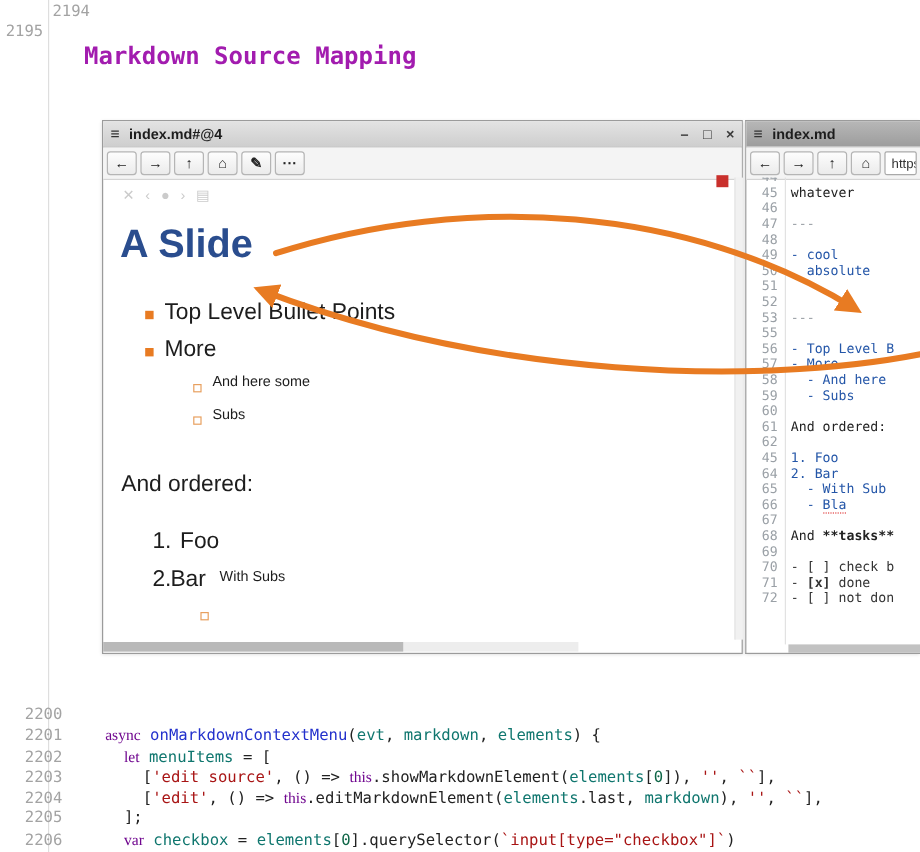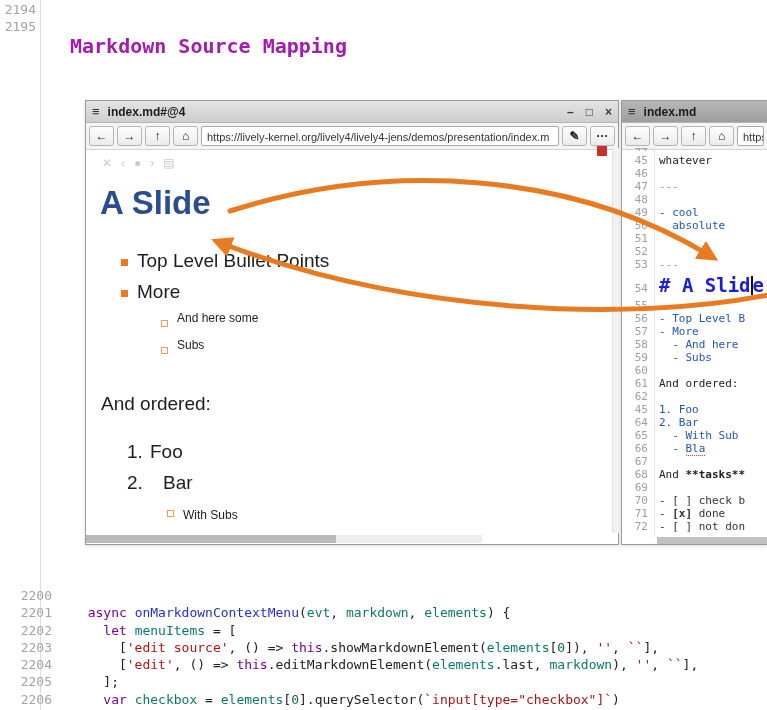--- a/index.html
+++ b/index.html
@@ -11,21 +11,21 @@
   .outer-ln{position:absolute;left:0;width:36px;text-align:right;color:#a3a3a3;
             font:13px/17px "DejaVu Sans Mono",monospace;}
   .doc-heading{position:absolute;left:70px;top:34px;
                font:bold 20px "DejaVu Sans Mono",monospace;color:#a21caf;}
 
   .code-block{position:absolute;left:16px;top:587px;width:767px;}
   .crow{position:relative;height:17.3px;line-height:17.3px;white-space:pre;
         font:13px/17.3px "DejaVu Sans Mono",monospace;}
   .crow .ln2{display:inline-block;width:36px;text-align:right;color:#a3a3a3;
              padding-right:20px;}
-  .tk-kw{color:#70078f;}
+  .tk-kw{color:#70078f;font-family:Liberation Serif, serif;}
   .tk-def{color:#2230cc;}
   .tk-var{color:#0f766e;}
   .tk-str{color:#a81414;}
   .tk-num{color:#0f6647;}
   .tk-p{color:#222;}
 
   
   .win{position:absolute;background:#fff;border:1px solid #9b9b9b;box-sizing:border-box;
        box-shadow:0 1px 3px rgba(0,0,0,.15);}
   .win-left{left:85px;top:100px;width:534px;height:445px;}
@@ -81,40 +81,39 @@
 
   .arrows{position:absolute;left:0;top:0;z-index:60;pointer-events:none;}
 </style>
 </head>
 <body>
 
 <div class="canvas">
 
   <div class="gutter-sep"></div>
 
-  <div class="outer-ln" style="top:1px;">2194</div>
+  <div class="outer-ln" style="top:1px;padding-left:39px;">2194</div>
   <div class="outer-ln" style="top:18px;">2195</div>
 
   <div class="doc-heading">Markdown Source Mapping</div>
 
   <div class="win win-left">
     <div class="titlebar titlebar-light">
       <span class="hamburger">≡</span>
       <span>index.md#@4</span>
       <span class="tb-spacer"></span>
       <span class="winbtn">–</span>
       <span class="winbtn">□</span>
       <span class="winbtn">×</span>
     </div>
     <div class="toolbar">
       <span class="navbtn">←</span>
       <span class="navbtn">→</span>
       <span class="navbtn">↑</span>
       <span class="navbtn">⌂</span>
-      <span class="urlfield">https://lively-kernel.org/lively4/lively4-jens/demos/presentation/index.m</span>
       <span class="navbtn">✎</span>
       <span class="navbtn">···</span>
     </div>
   </div>
 
   <div class="slide-navicons"><span>✕</span><span>‹</span><span>●</span><span>›</span><span>▤</span></div>
 
   <div class="slide-title">A Slide</div>
 
   <div class="sq-fill" style="left:121px;top:259px;"></div>
@@ -127,24 +126,24 @@
   <div class="btext-sm" style="left:177px;top:311px;">And here some</div>
 
   <div class="sq-open" style="left:161px;top:347px;"></div>
   <div class="btext-sm" style="left:177px;top:338px;">Subs</div>
 
   <div class="btext" style="left:101px;top:393px;">And ordered:</div>
 
   <div class="btext" style="left:127px;top:441px;">1.</div>
   <div class="btext" style="left:150px;top:441px;">Foo</div>
   <div class="btext" style="left:127px;top:472px;">2.</div>
-  <div class="btext" style="left:163px;top:472px;">Bar</div>
+  <div class="btext" style="left:142px;top:472px;">Bar</div>
 
   <div class="sq-open" style="left:167px;top:510px;"></div>
-  <div class="btext-sm" style="left:183px;top:508px;">With Subs</div>
+  <div class="btext-sm" style="left:183px;top:473px;">With Subs</div>
 
   <div class="lw-hscroll-track"></div>
   <div class="lw-hscroll-thumb"></div>
   <div class="lw-vscroll"></div>
   <div class="red-indicator"></div>
 
   <div class="win win-right">
     <div class="titlebar titlebar-dark">
       <span class="hamburger">≡</span>
       <span>index.md</span>
@@ -163,21 +162,20 @@
         <div class="mrow"><span class="mln">44</span><span></span></div>
         <div class="mrow"><span class="mln">45</span><span><span class="tk-mp">whatever</span></span></div>
         <div class="mrow"><span class="mln">46</span><span></span></div>
         <div class="mrow"><span class="mln">47</span><span><span class="tk-mh">---</span></span></div>
         <div class="mrow"><span class="mln">48</span><span></span></div>
         <div class="mrow"><span class="mln">49</span><span><span class="tk-ml">- cool</span></span></div>
         <div class="mrow"><span class="mln">50</span><span><span class="tk-ml">  absolute</span></span></div>
         <div class="mrow"><span class="mln">51</span><span></span></div>
         <div class="mrow"><span class="mln">52</span><span></span></div>
         <div class="mrow"><span class="mln">53</span><span><span class="tk-mh">---</span></span></div>
-        <div class="mrow mrow-header"><span class="mln">54</span><span><span class="tk-mhead"># A Slid</span><span class="tk-cursor"></span><span class="tk-mhead">e</span></span></div>
         <div class="mrow"><span class="mln">55</span><span></span></div>
         <div class="mrow"><span class="mln">56</span><span><span class="tk-ml">- Top Level B</span></span></div>
         <div class="mrow"><span class="mln">57</span><span><span class="tk-ml">- More</span></span></div>
         <div class="mrow"><span class="mln">58</span><span><span class="tk-ml">  - And here</span></span></div>
         <div class="mrow"><span class="mln">59</span><span><span class="tk-ml">  - Subs</span></span></div>
         <div class="mrow"><span class="mln">60</span><span></span></div>
         <div class="mrow"><span class="mln">61</span><span><span class="tk-mp">And ordered:</span></span></div>
         <div class="mrow"><span class="mln">62</span><span></span></div>
         <div class="mrow"><span class="mln">45</span><span><span class="tk-ml">1. Foo</span></span></div>
         <div class="mrow"><span class="mln">64</span><span><span class="tk-ml">2. Bar</span></span></div>

